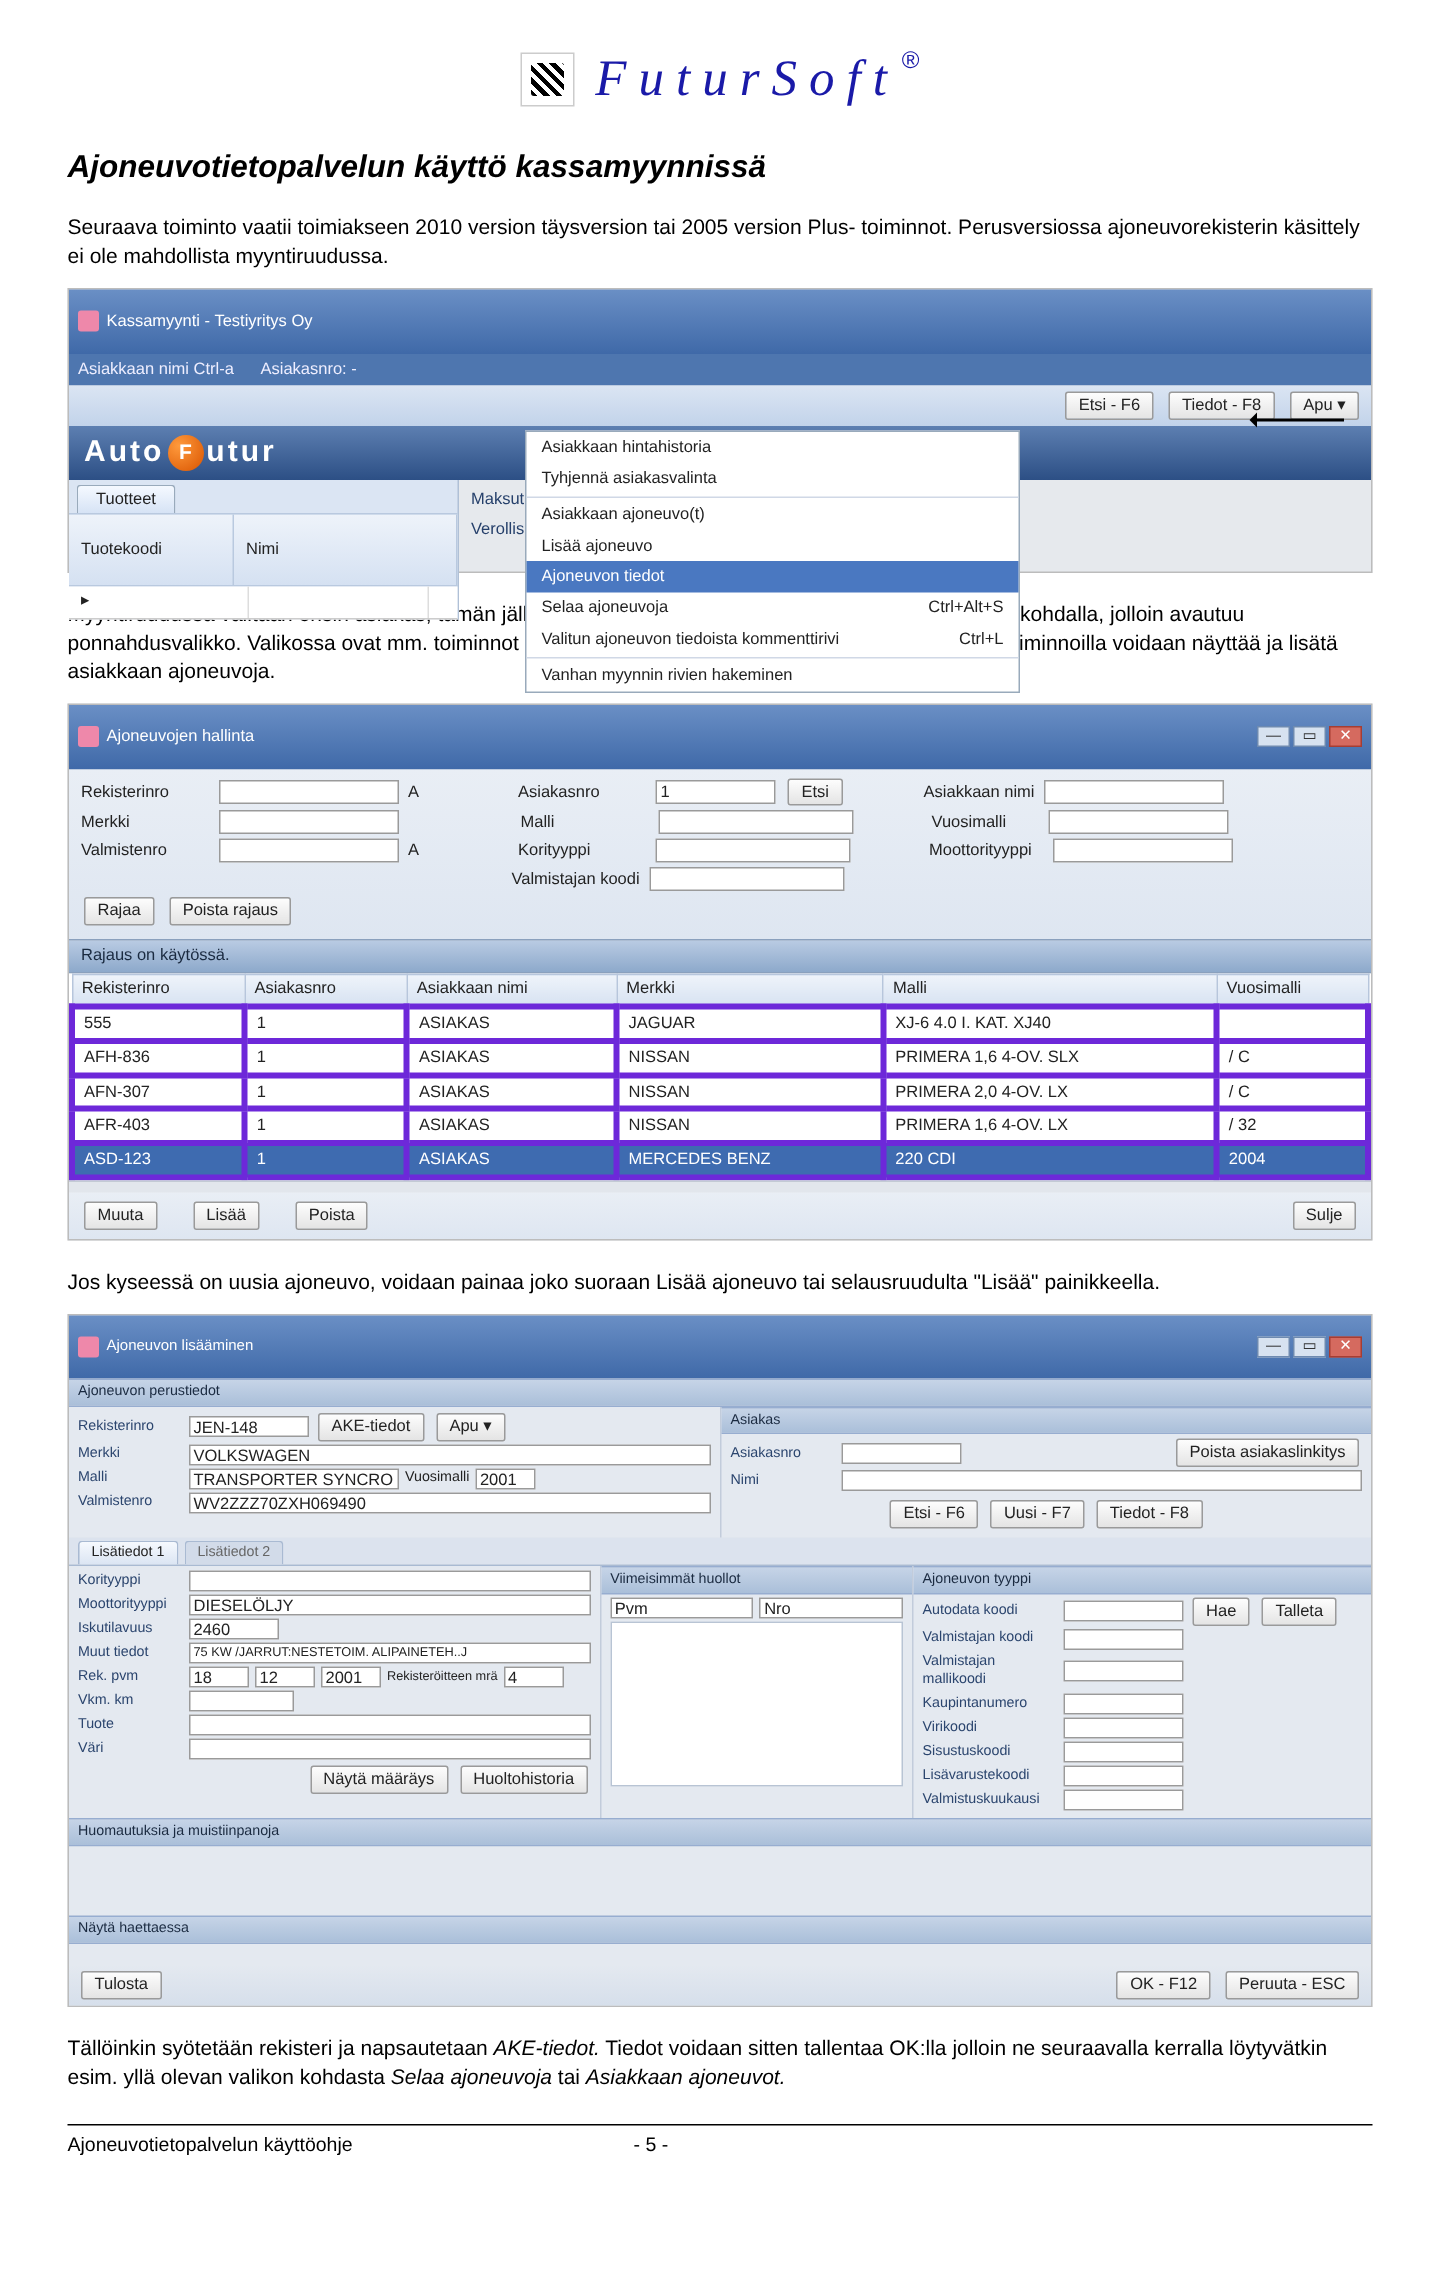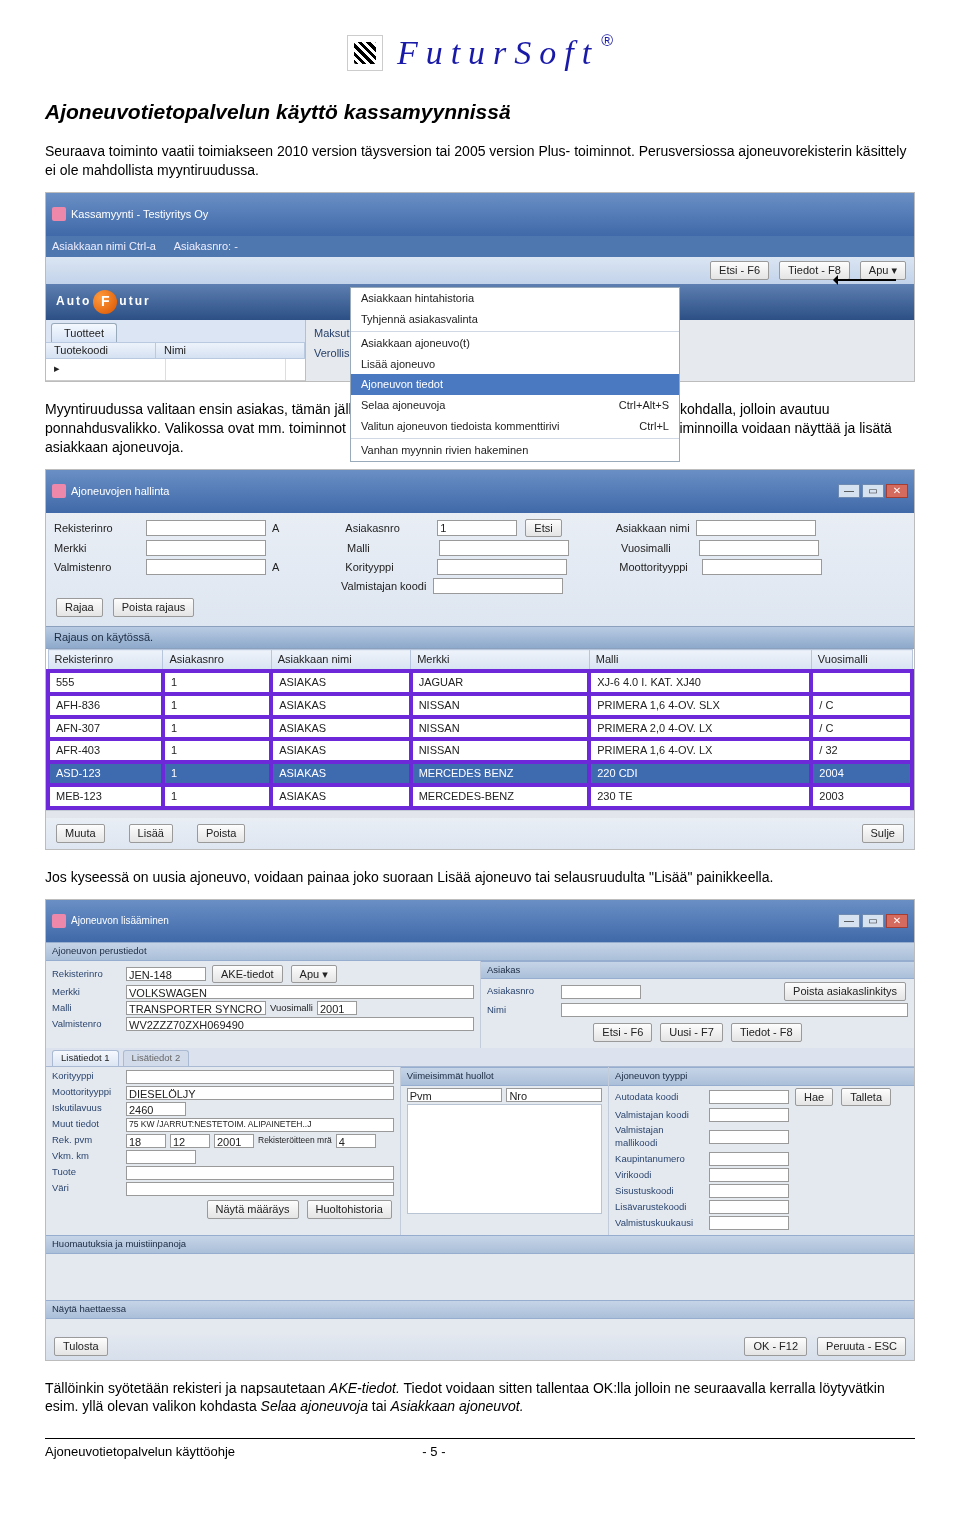--- a/index.html
+++ b/index.html
@@ -81,41 +81,41 @@
   .shot1 { height: 190px; }
   .shot1 .row2 { padding: 3px 6px; font-size:11px; color:#eef; background:#4e76af;}
   .shot1 .toolbar {
     background: linear-gradient(#dbe5f3,#c2d3ea); padding: 4px 6px;
     display:flex; align-items:center; gap:6px;
   }
   .shot1 .brandbar {
     background: linear-gradient(#5d7fb1,#2c4f85);
     height: 36px; display:flex; align-items:center; padding: 0 10px;
   }
-  .shot1 .brandtext { font-family: Arial; font-size:12px; color:#fff; letter-spacing:2px; font-weight:bold;}
+  .shot1 .brandtext { font-family: Arial; font-size:20px; color:#fff; letter-spacing:2px; font-weight:bold;}
   .shot1 .f-orb {
     width:24px; height:24px; border-radius:50%; background: radial-gradient(circle at 30% 30%,#ff9a3c,#d95400);
     display:inline-flex; align-items:center; justify-content:center; color:#fff; font-weight:bold;
     margin: 0 2px; font-size:14px;
   }
   .shot1 .midtable { display:flex; }
   .shot1 .leftcol {
     width: 260px; background:#dbe5f3; border-right:1px solid #b0c0d6;
   }
   .shot1 .tabbtn {
     display:inline-block; background:linear-gradient(#f5f9ff,#d6e3f5);
     border:1px solid #9ab; border-bottom:none; padding:2px 12px; font-size:11px;
     border-radius:3px 3px 0 0; margin: 3px 0 0 5px;
   }
   .shot1 .gridhead {
     background:linear-gradient(#eef3fa,#d5e1f2);
     border-top:1px solid #b9c9df; border-bottom:1px solid #b9c9df;
     display:flex; font-size:11px;
   }
-  .shot1 .gridhead span { padding:0 8px; border-right:1px solid #b9c9df;}
+  .shot1 .gridhead span { padding:16px 8px; border-right:1px solid #b9c9df;}
   .shot1 .gridcell { background:#fff; height: 22px; border-bottom:1px solid #ccc; display:flex;}
   .shot1 .gridcell span { padding:2px 8px; border-right:1px solid #ddd; width:120px;}
   .shot1 .midpairs { padding: 4px 0; }
   .shot1 .midpairs .prow { display:flex; align-items:center; padding:2px 8px; gap:10px;}
   .shot1 .midpairs .lab { width: 80px; color:#26406b; }
   .shot1 .menu {
     background:#fff; border:1px solid #9ab; width: 330px; font-size:11px;
     margin-left: 4px;
   }
   .shot1 .menu .mi { padding:3px 10px; display:flex; justify-content:space-between; }
@@ -373,28 +373,20 @@
             <td>/ 32</td>
           </tr>
           <tr class="sel">
             <td>ASD-123</td>
             <td>1</td>
             <td>ASIAKAS</td>
             <td>MERCEDES BENZ</td>
             <td>220 CDI</td>
             <td>2004</td>
           </tr>
-          <tr>
-            <td>MEB-123</td>
-            <td>1</td>
-            <td>ASIAKAS</td>
-            <td>MERCEDES-BENZ</td>
-            <td>230 TE</td>
-            <td>2003</td>
-          </tr>
         </tbody>
     </table>
     <div class="scroll"></div>
     <div class="footer">
       <span class="btn">Muuta</span>
       <span class="btn">Lisää</span>
       <span class="btn">Poista</span>
       <span style="flex:1"></span>
       <span class="btn">Sulje</span>
     </div>

